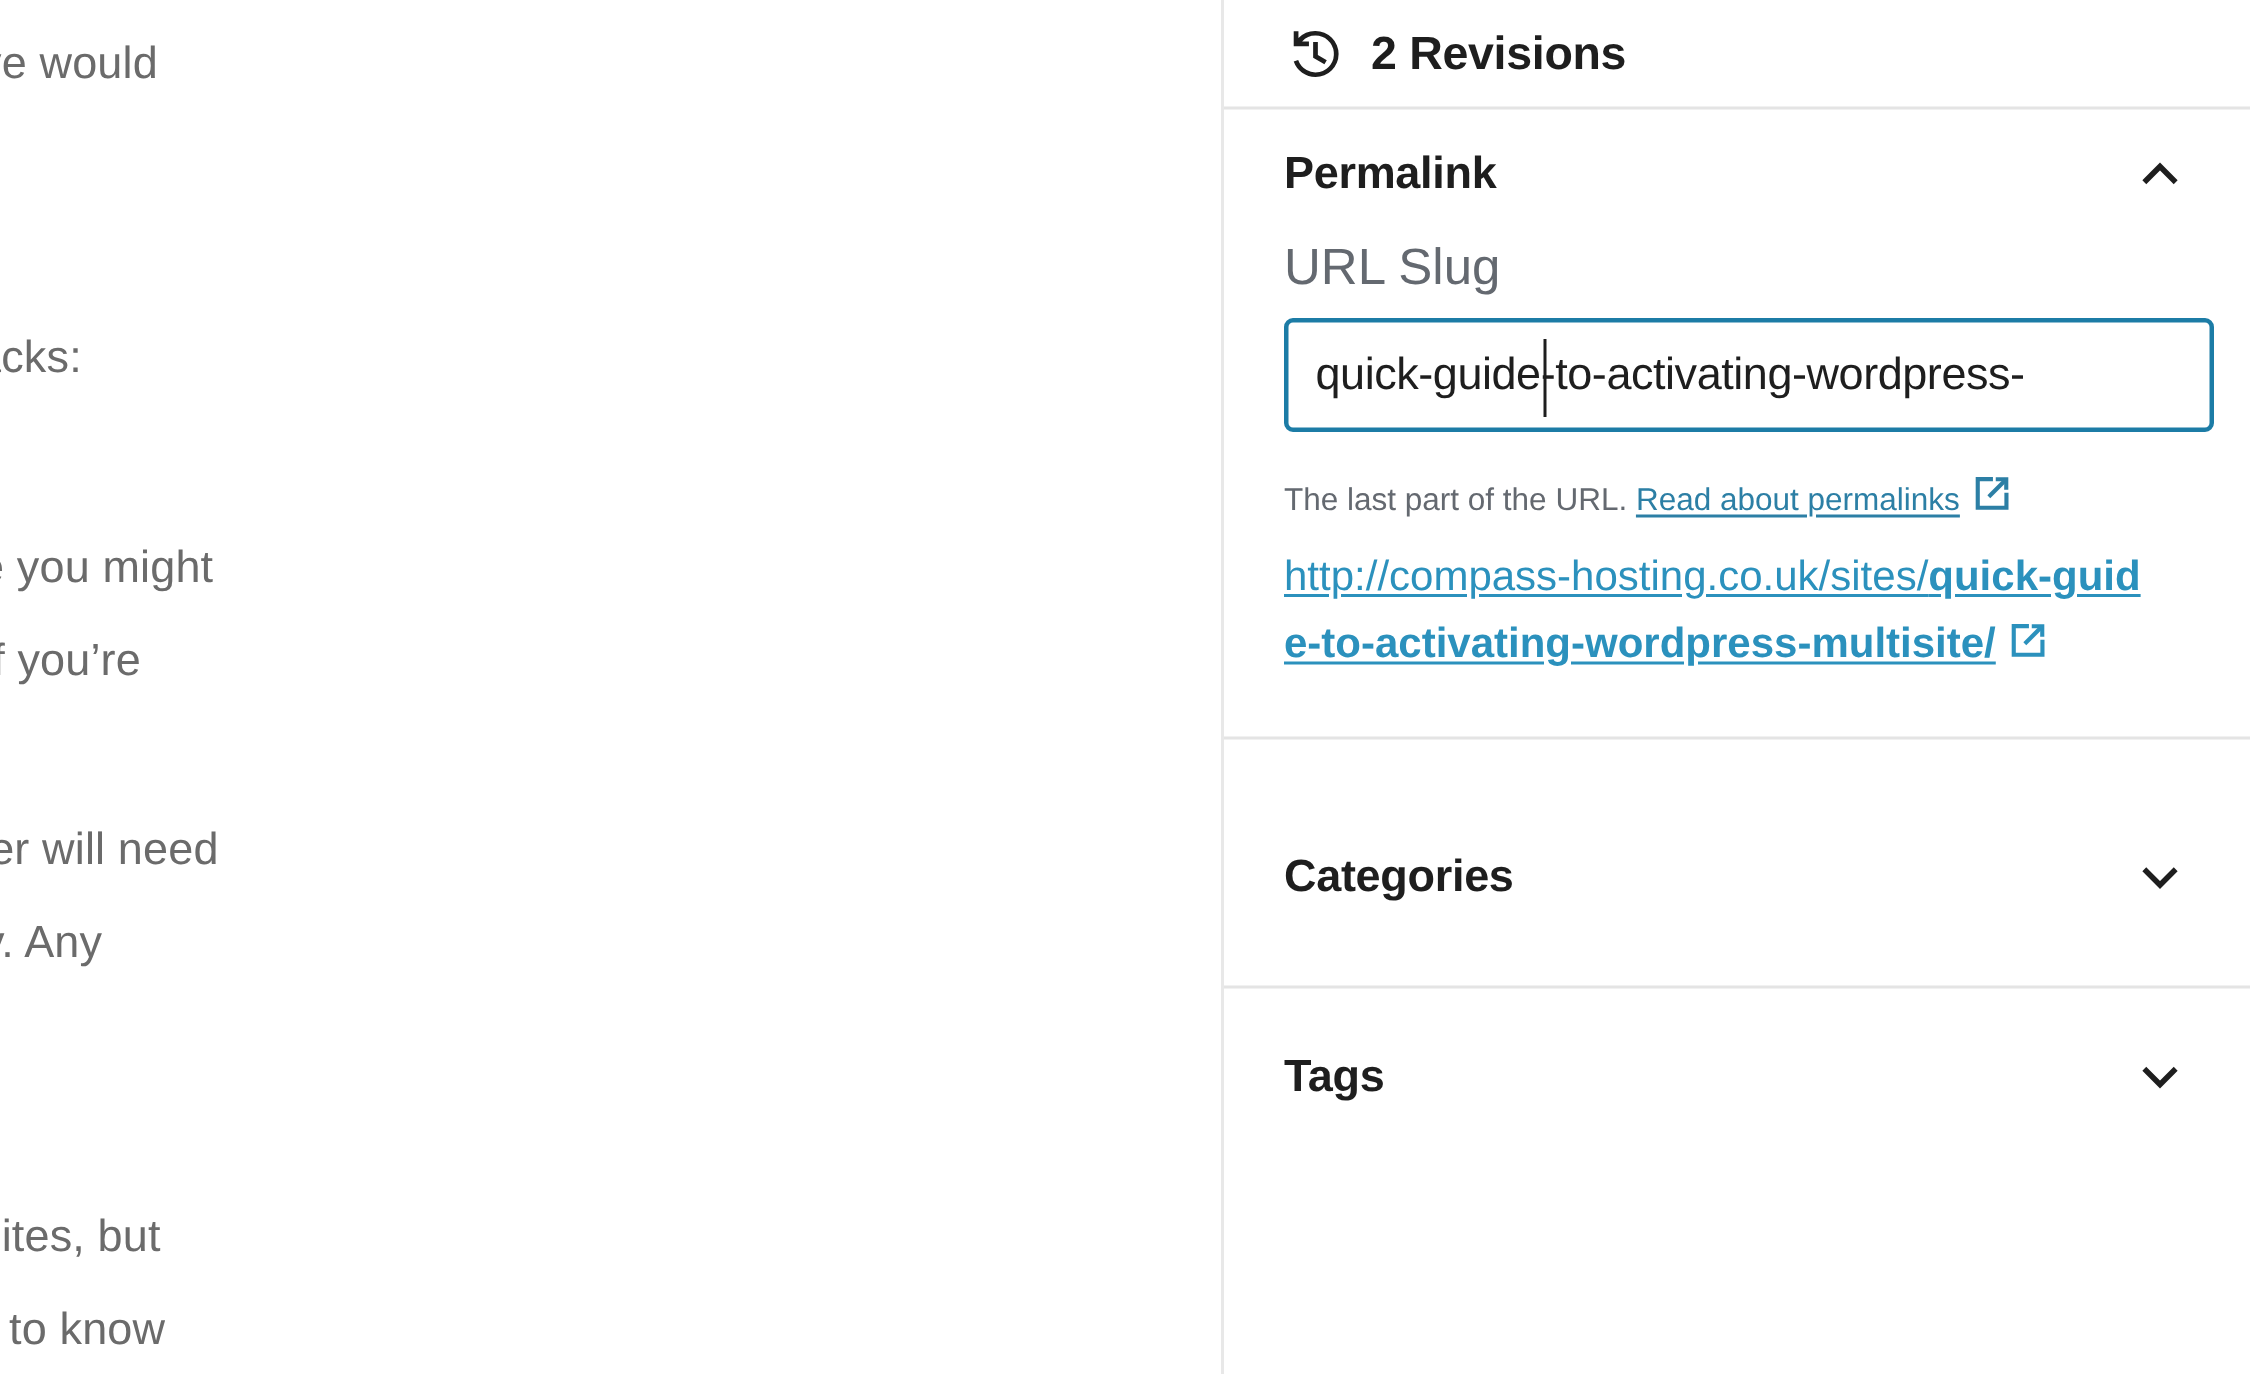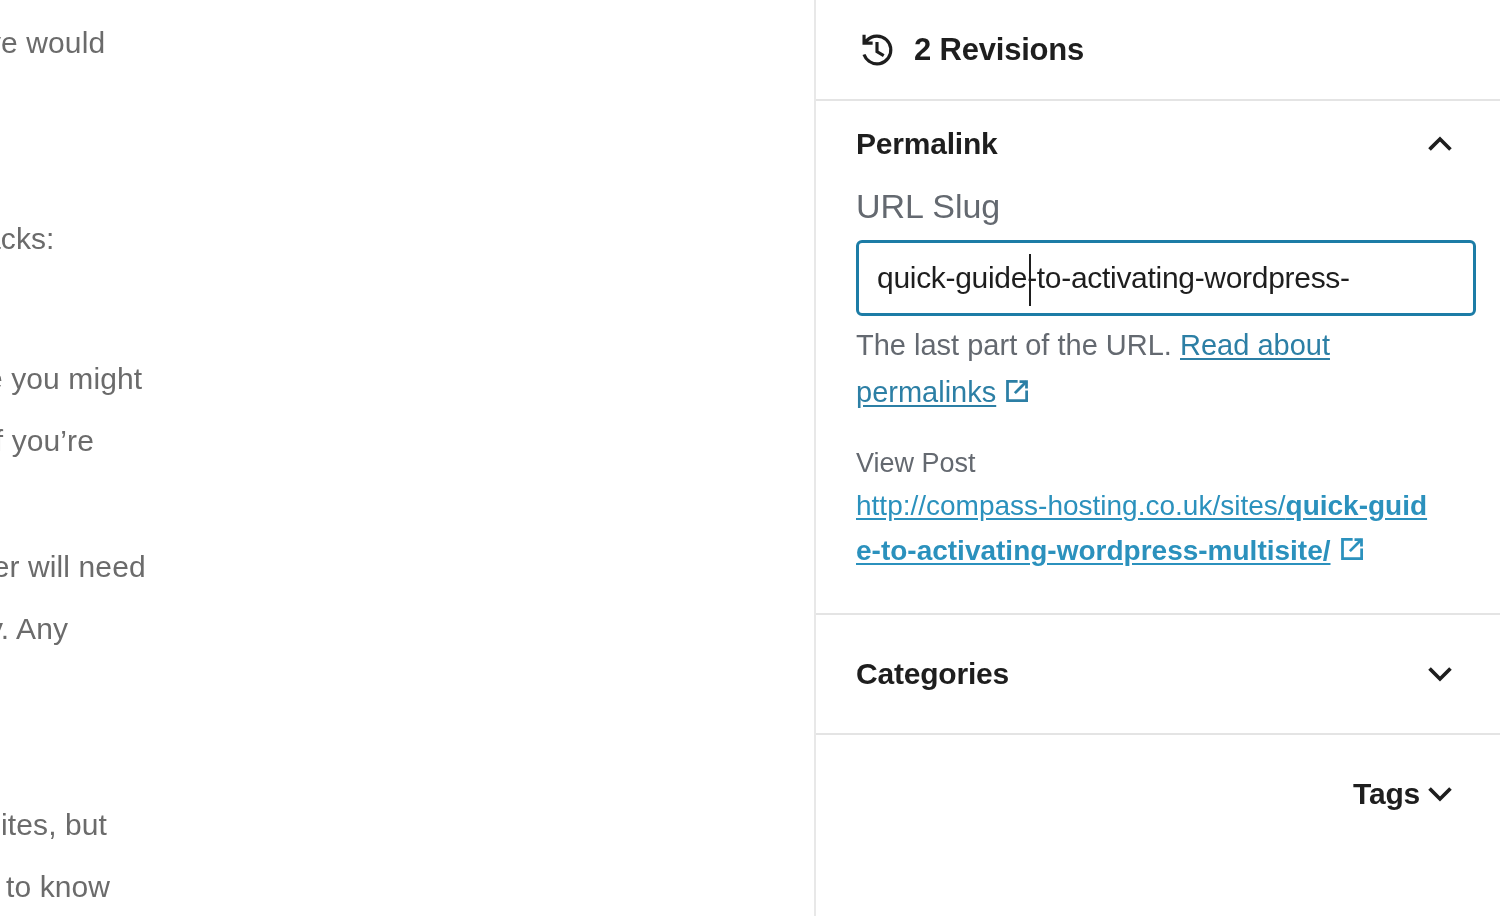--- a/index.html
+++ b/index.html
@@ -33,21 +33,21 @@
   .sidebar {
     width:684px; height:916px;
     background:#ffffff;
     display:flex; flex-direction:column;
     overflow:hidden;
   }
   .panel-divider { height:2px; background:#e4e4e4; width:100%; flex:none; }
 
   
   .revisions-row {
-    height:99px; flex:none;
+    height:71px; flex:none;
     display:flex; align-items:center;
     padding:0 40px;
     gap:16px;
   }
   .revisions-icon { width:42px; height:42px; flex:none; display:block; }
   .revisions-label {
     font-size:31px; font-weight:bold; color:#1e1e1e;
     letter-spacing:-0.2px;
   }
 
@@ -90,22 +90,22 @@
   }
   
   .caret {
     position:absolute;
     left:170px; top:11px;
     width:2px; height:52px;
     background:#1e1e1e;
   }
 
   .help-text {
-    margin-top:6px;
-    font-size:29px;
+    margin-top:22px;
+    font-size:21px;
     color:#646970;
     line-height:47px;
     max-width:590px;
   }
   .link {
     color:#2c7fa5;
     text-decoration:underline;
     text-underline-offset:3px;
   }
   .ext-icon {
@@ -180,43 +180,42 @@
 
       <div class="help-text">
         <span>The last part of the URL.</span>
         <a class="link" href="#"><span>Read about permalinks</span></a><svg class="ext-icon" viewBox="0 0 24 24">
           <path fill="none" stroke="#2c7fa5" stroke-width="2.2" d="M12.5 4.3H4.4v15.3h15.3v-8"></path>
           <path fill="none" stroke="#2c7fa5" stroke-width="2.2" d="M10.3 13.7 19.6 4.4"></path>
           <path fill="none" stroke="#2c7fa5" stroke-width="2.2" stroke-linejoin="miter" d="M14 4.4h5.6V10"></path>
         </svg>
       </div>
 
-      <div class="viewpost-label">View Post</div>
 
       <div class="viewpost-link">
         <a href="#"><span>http://compass-hosting.co.uk/sites/</span><span class="viewpost-slug">quick-guide-to-activating-wordpress-multisite/</span></a><svg class="ext-icon" viewBox="0 0 24 24">
           <path fill="none" stroke="#2b91bd" stroke-width="2.2" d="M12.5 4.3H4.4v15.3h15.3v-8"></path>
           <path fill="none" stroke="#2b91bd" stroke-width="2.2" d="M10.3 13.7 19.6 4.4"></path>
           <path fill="none" stroke="#2b91bd" stroke-width="2.2" stroke-linejoin="miter" d="M14 4.4h5.6V10"></path>
         </svg>
       </div>
     </div>
 
     <div class="panel-divider" style="margin-top:40px;"></div>
 
-    <div class="panel-header" style="height:118px;">
+    <div class="panel-header" style="height:144px;margin-top:20px;">
       <span class="panel-title">Categories</span>
       <svg class="chevron" viewBox="0 0 24 24">
         <path fill="none" stroke="#1e1e1e" stroke-width="2.2" stroke-linecap="square" d="M6.5 9.5 12 15l5.5-5.5"></path>
       </svg>
     </div>
 
     <div class="panel-divider"></div>
 
-    <div class="panel-header" style="height:118px;justify-content:flex-end;">
+    <div class="panel-header" style="height:118px;">
       <span class="panel-title">Tags</span>
       <svg class="chevron" viewBox="0 0 24 24">
         <path fill="none" stroke="#1e1e1e" stroke-width="2.2" stroke-linecap="square" d="M6.5 9.5 12 15l5.5-5.5"></path>
       </svg>
     </div>
 
   </div>
 </div>
 
 </body></html>

